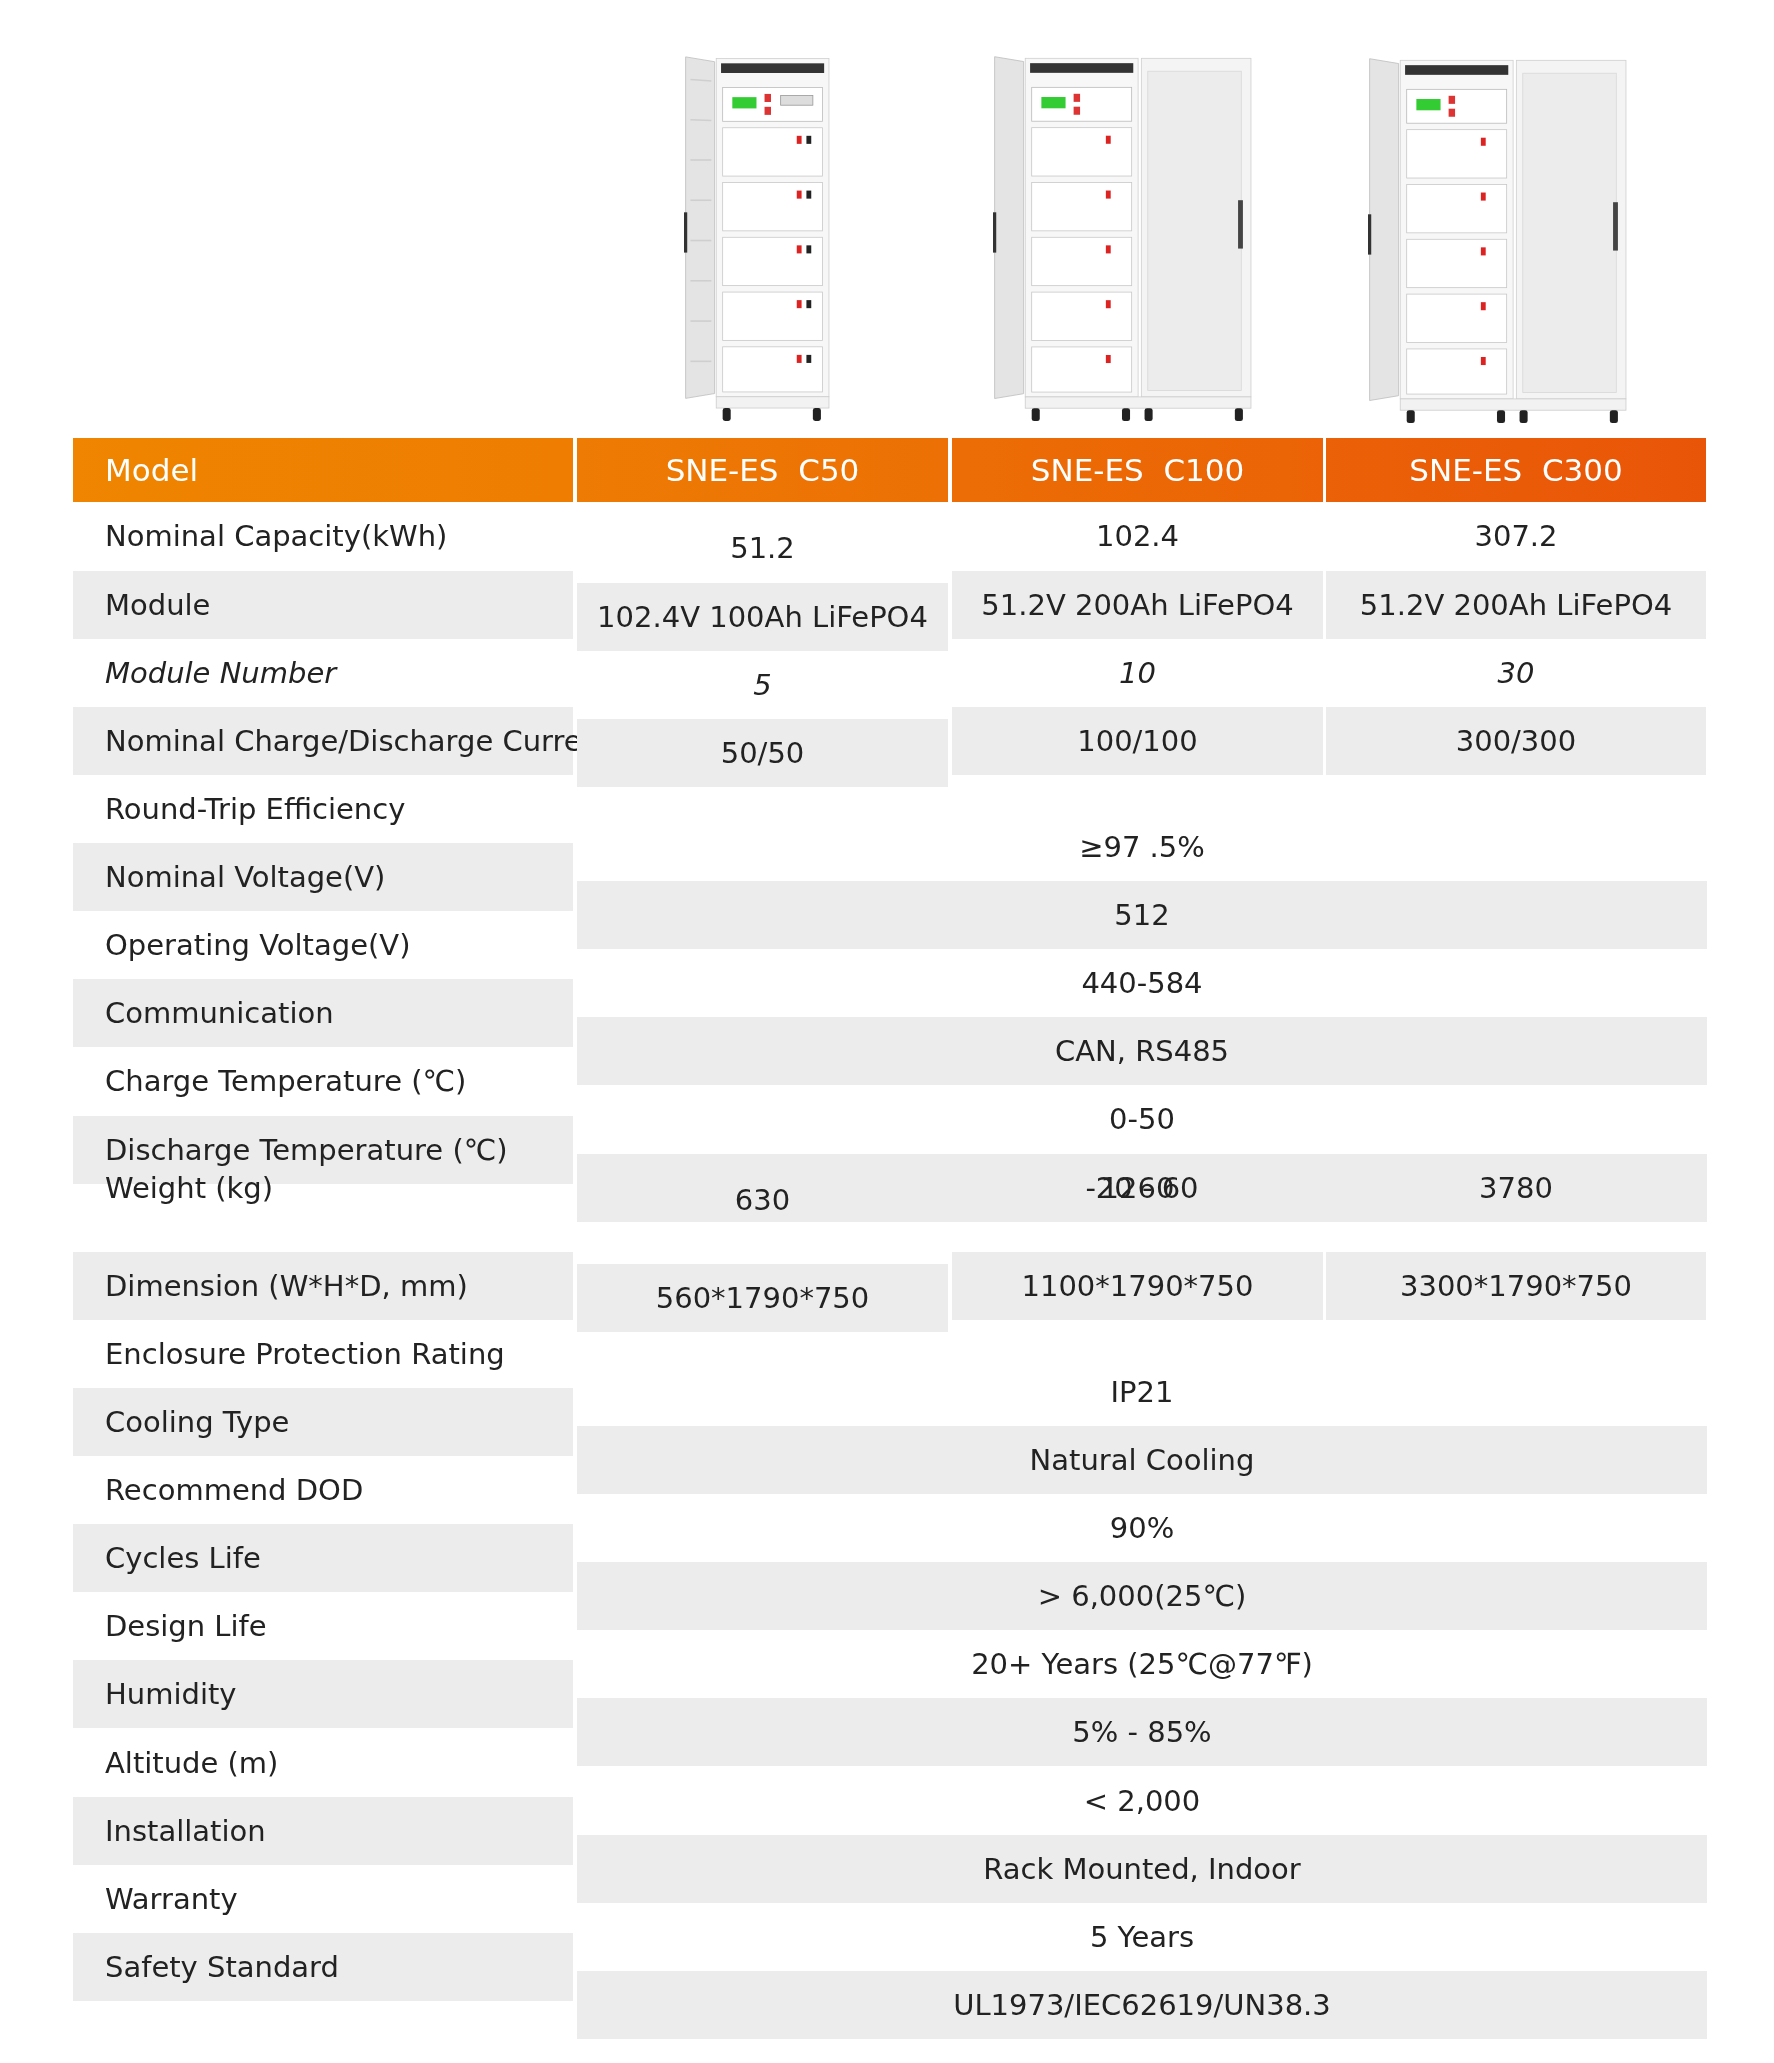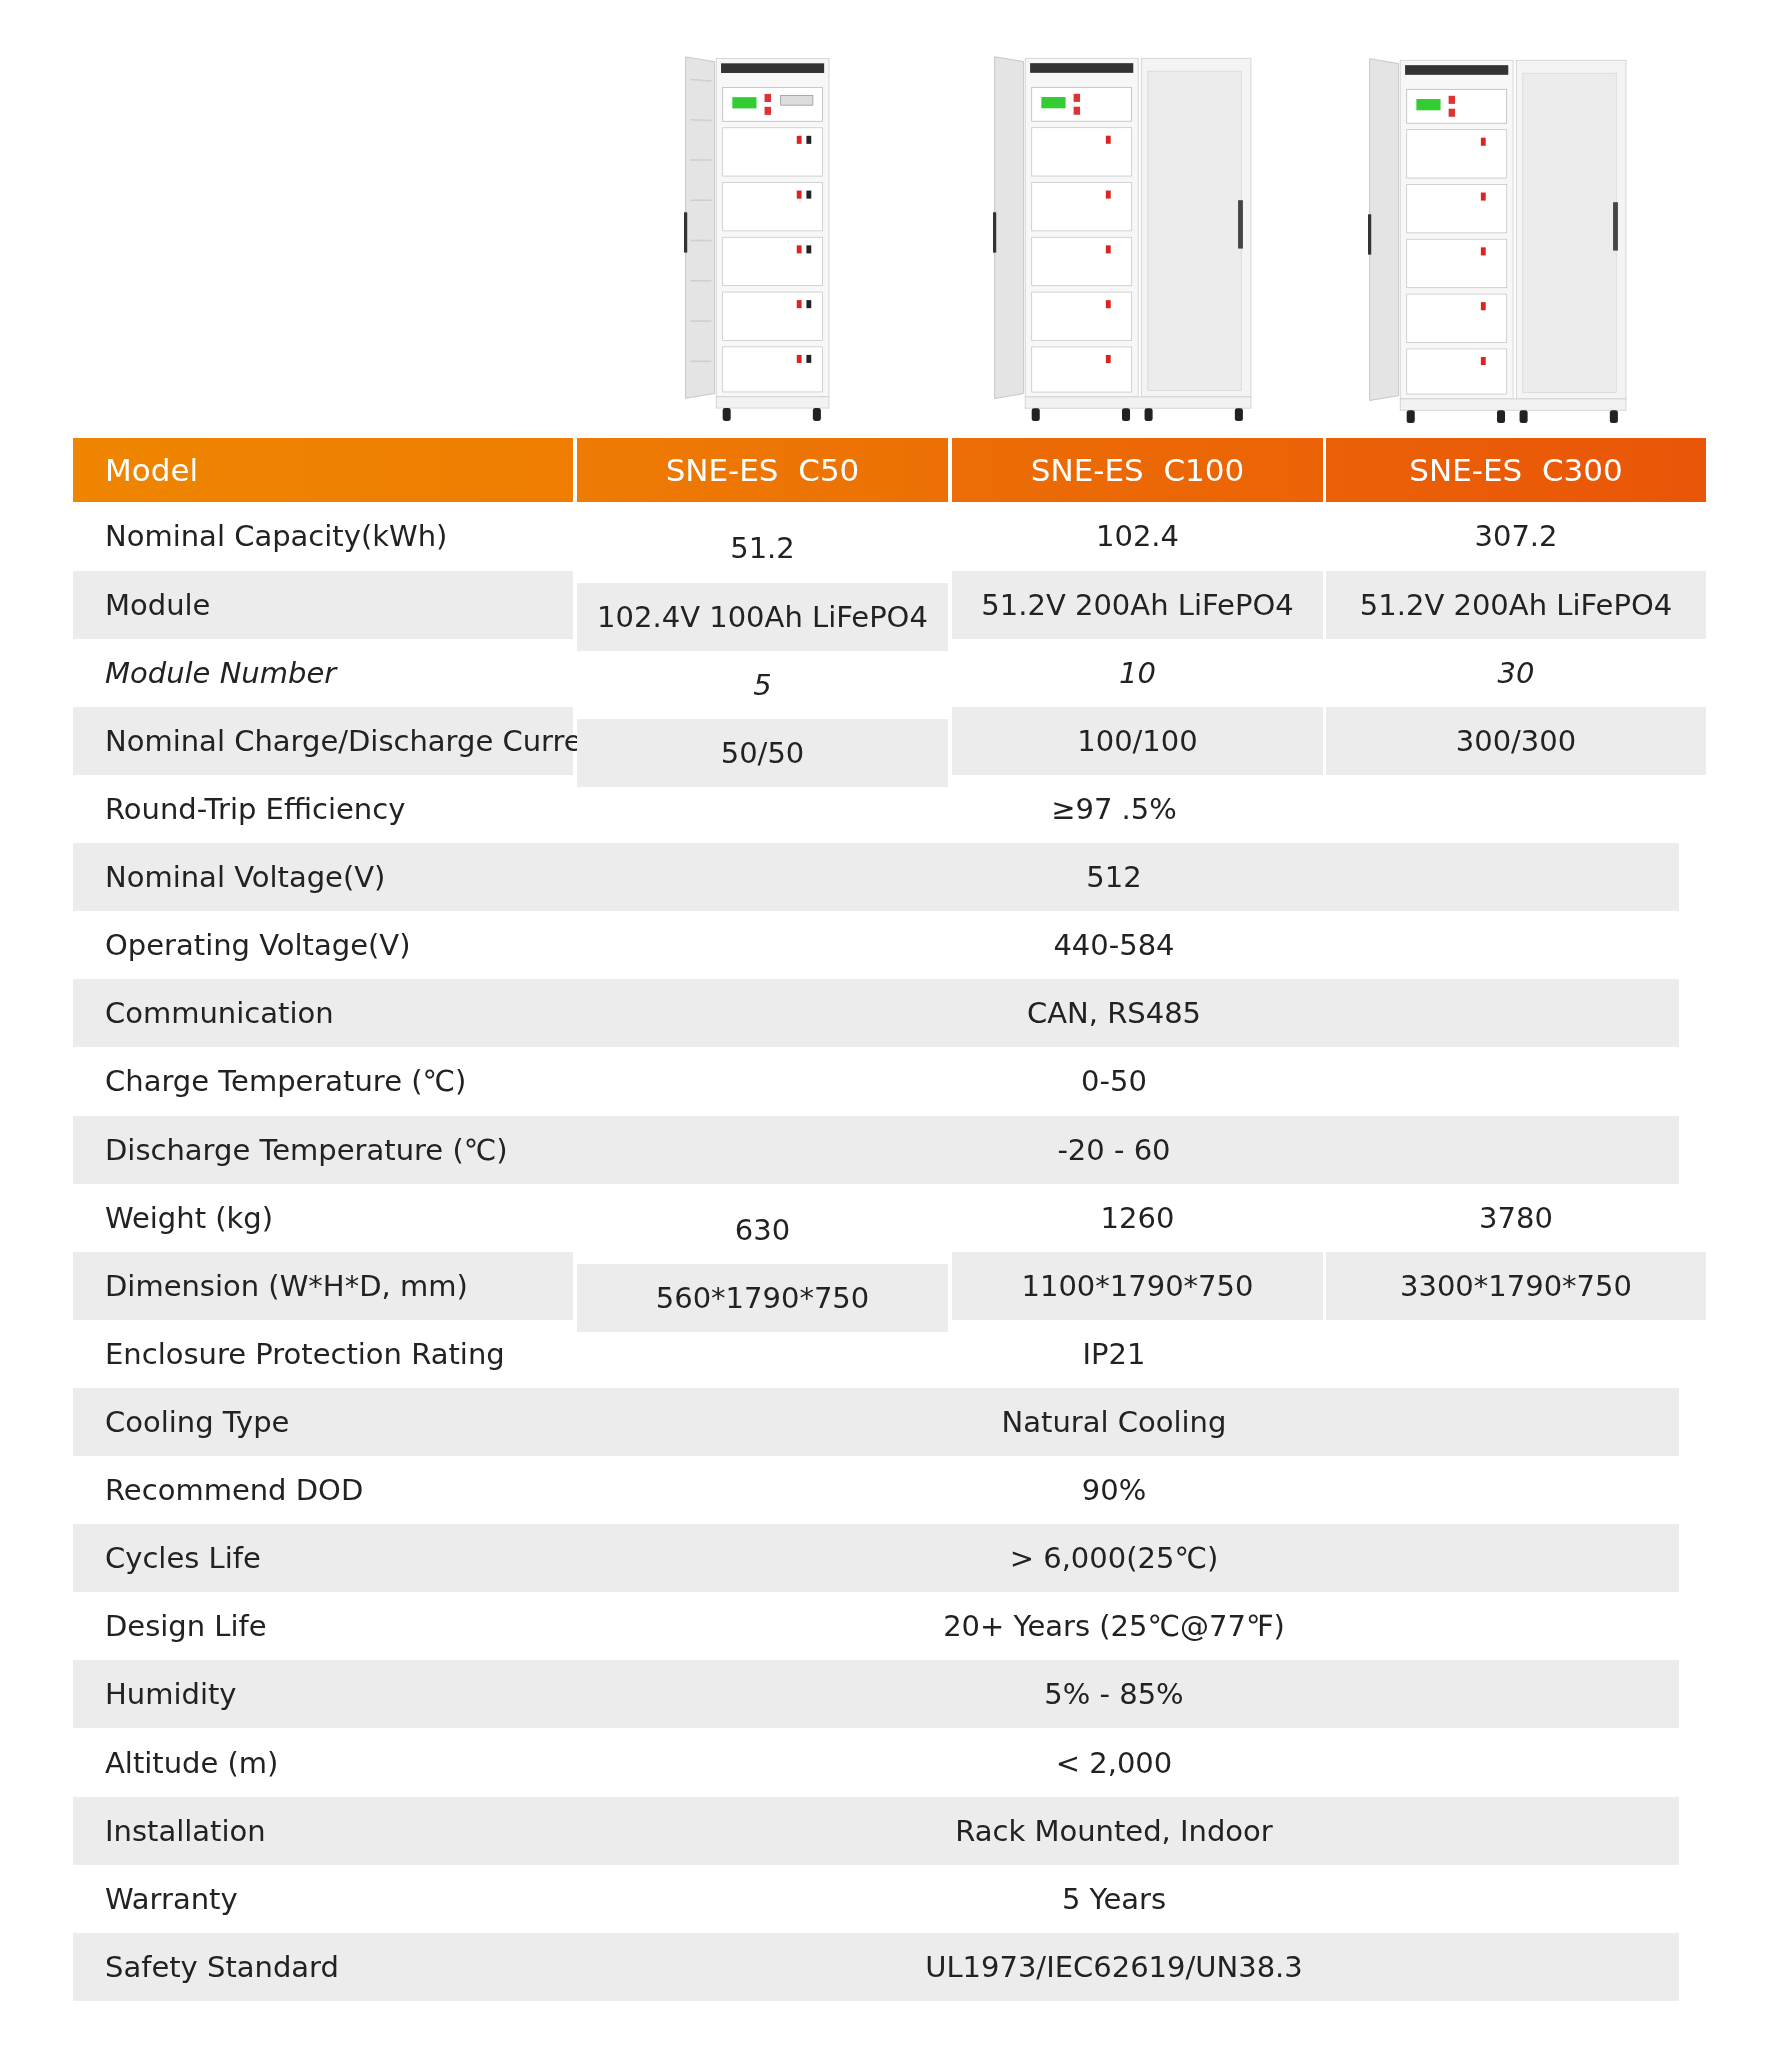--- a/index.html
+++ b/index.html
@@ -15,21 +15,21 @@
   .hdr.model { justify-content:center; }
   .row { position:absolute; left:0; width:1634px; height:68px; }
   .cell { position:absolute; top:0; height:100%; display:flex; align-items:center;
           font-size:29px; color:#222; box-sizing:border-box; white-space:nowrap; }
   .cell.lbl { left:0; width:500px; padding-left:32px; }
   .cell.v { justify-content:center; }
   .row.gray .cell { background:#ececec; }
   .c1 { left:504px; width:371px;margin-top:12px; }
   .c2 { left:879px; width:371px; }
   .c3 { left:1253px; width:380px; }
-  .cm { left:476px; width:1130px; }
+  .cm { left:504px; width:1130px;margin-top:38px; }
 </style>
 </head>
 <body>
 
 <div class="products">
   <div class="cab" style="left:684px;top:55px;">
     <svg width="149" height="367" viewBox="0 0 185 455">
       <polygon points="2,2 38,8 38,420 2,426" fill="#e4e4e4" stroke="#bdbdbd"></polygon>
       <g stroke="#cfcfcf" stroke-width="2">
         <line x1="8" y1="30" x2="34" y2="32"></line>
@@ -193,21 +193,21 @@
         <div class="cell v cm">CAN, RS485</div>
       </div>
       <div class="row" style="top: 609px;">
         <div class="cell lbl">Charge Temperature (℃)</div>
         <div class="cell v cm">0-50</div>
       </div>
       <div class="row gray" style="top: 678px;">
         <div class="cell lbl">Discharge Temperature (℃)</div>
         <div class="cell v cm">-20 - 60</div>
       </div>
-      <div class="row" style="top: 746px;">
+      <div class="row" style="top: 716px;">
         <div class="cell lbl">Weight (kg)</div>
         <div class="cell v c1">630</div>
         <div class="cell v c2">1260</div>
         <div class="cell v c3">3780</div>
       </div>
       <div class="row gray" style="top: 814px;">
         <div class="cell lbl">Dimension (W*H*D, mm)</div>
         <div class="cell v c1">560*1790*750</div>
         <div class="cell v c2">1100*1790*750</div>
         <div class="cell v c3">3300*1790*750</div>

